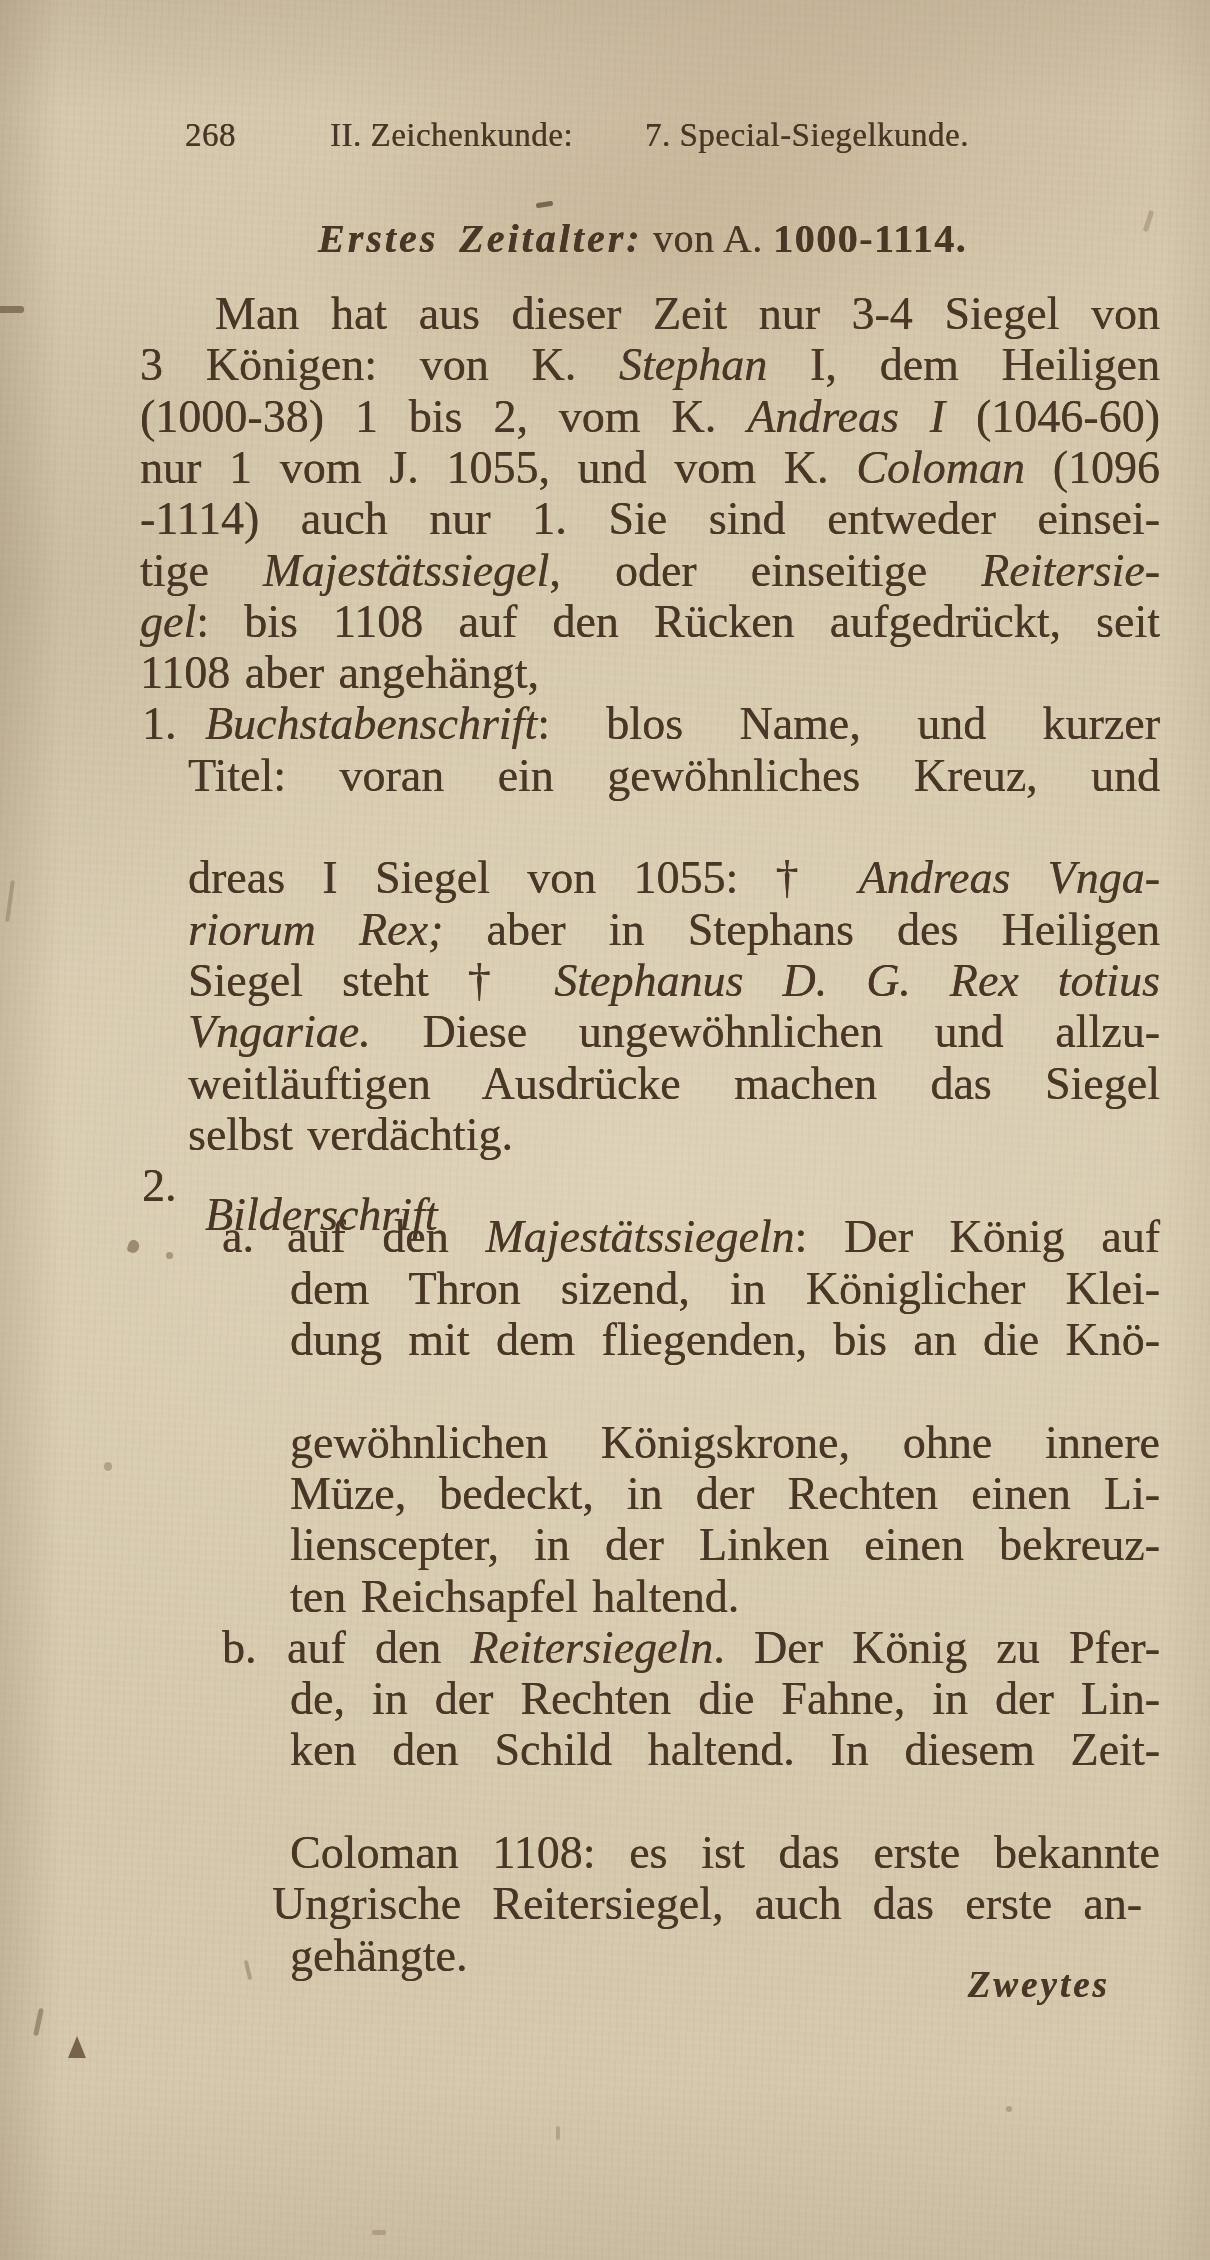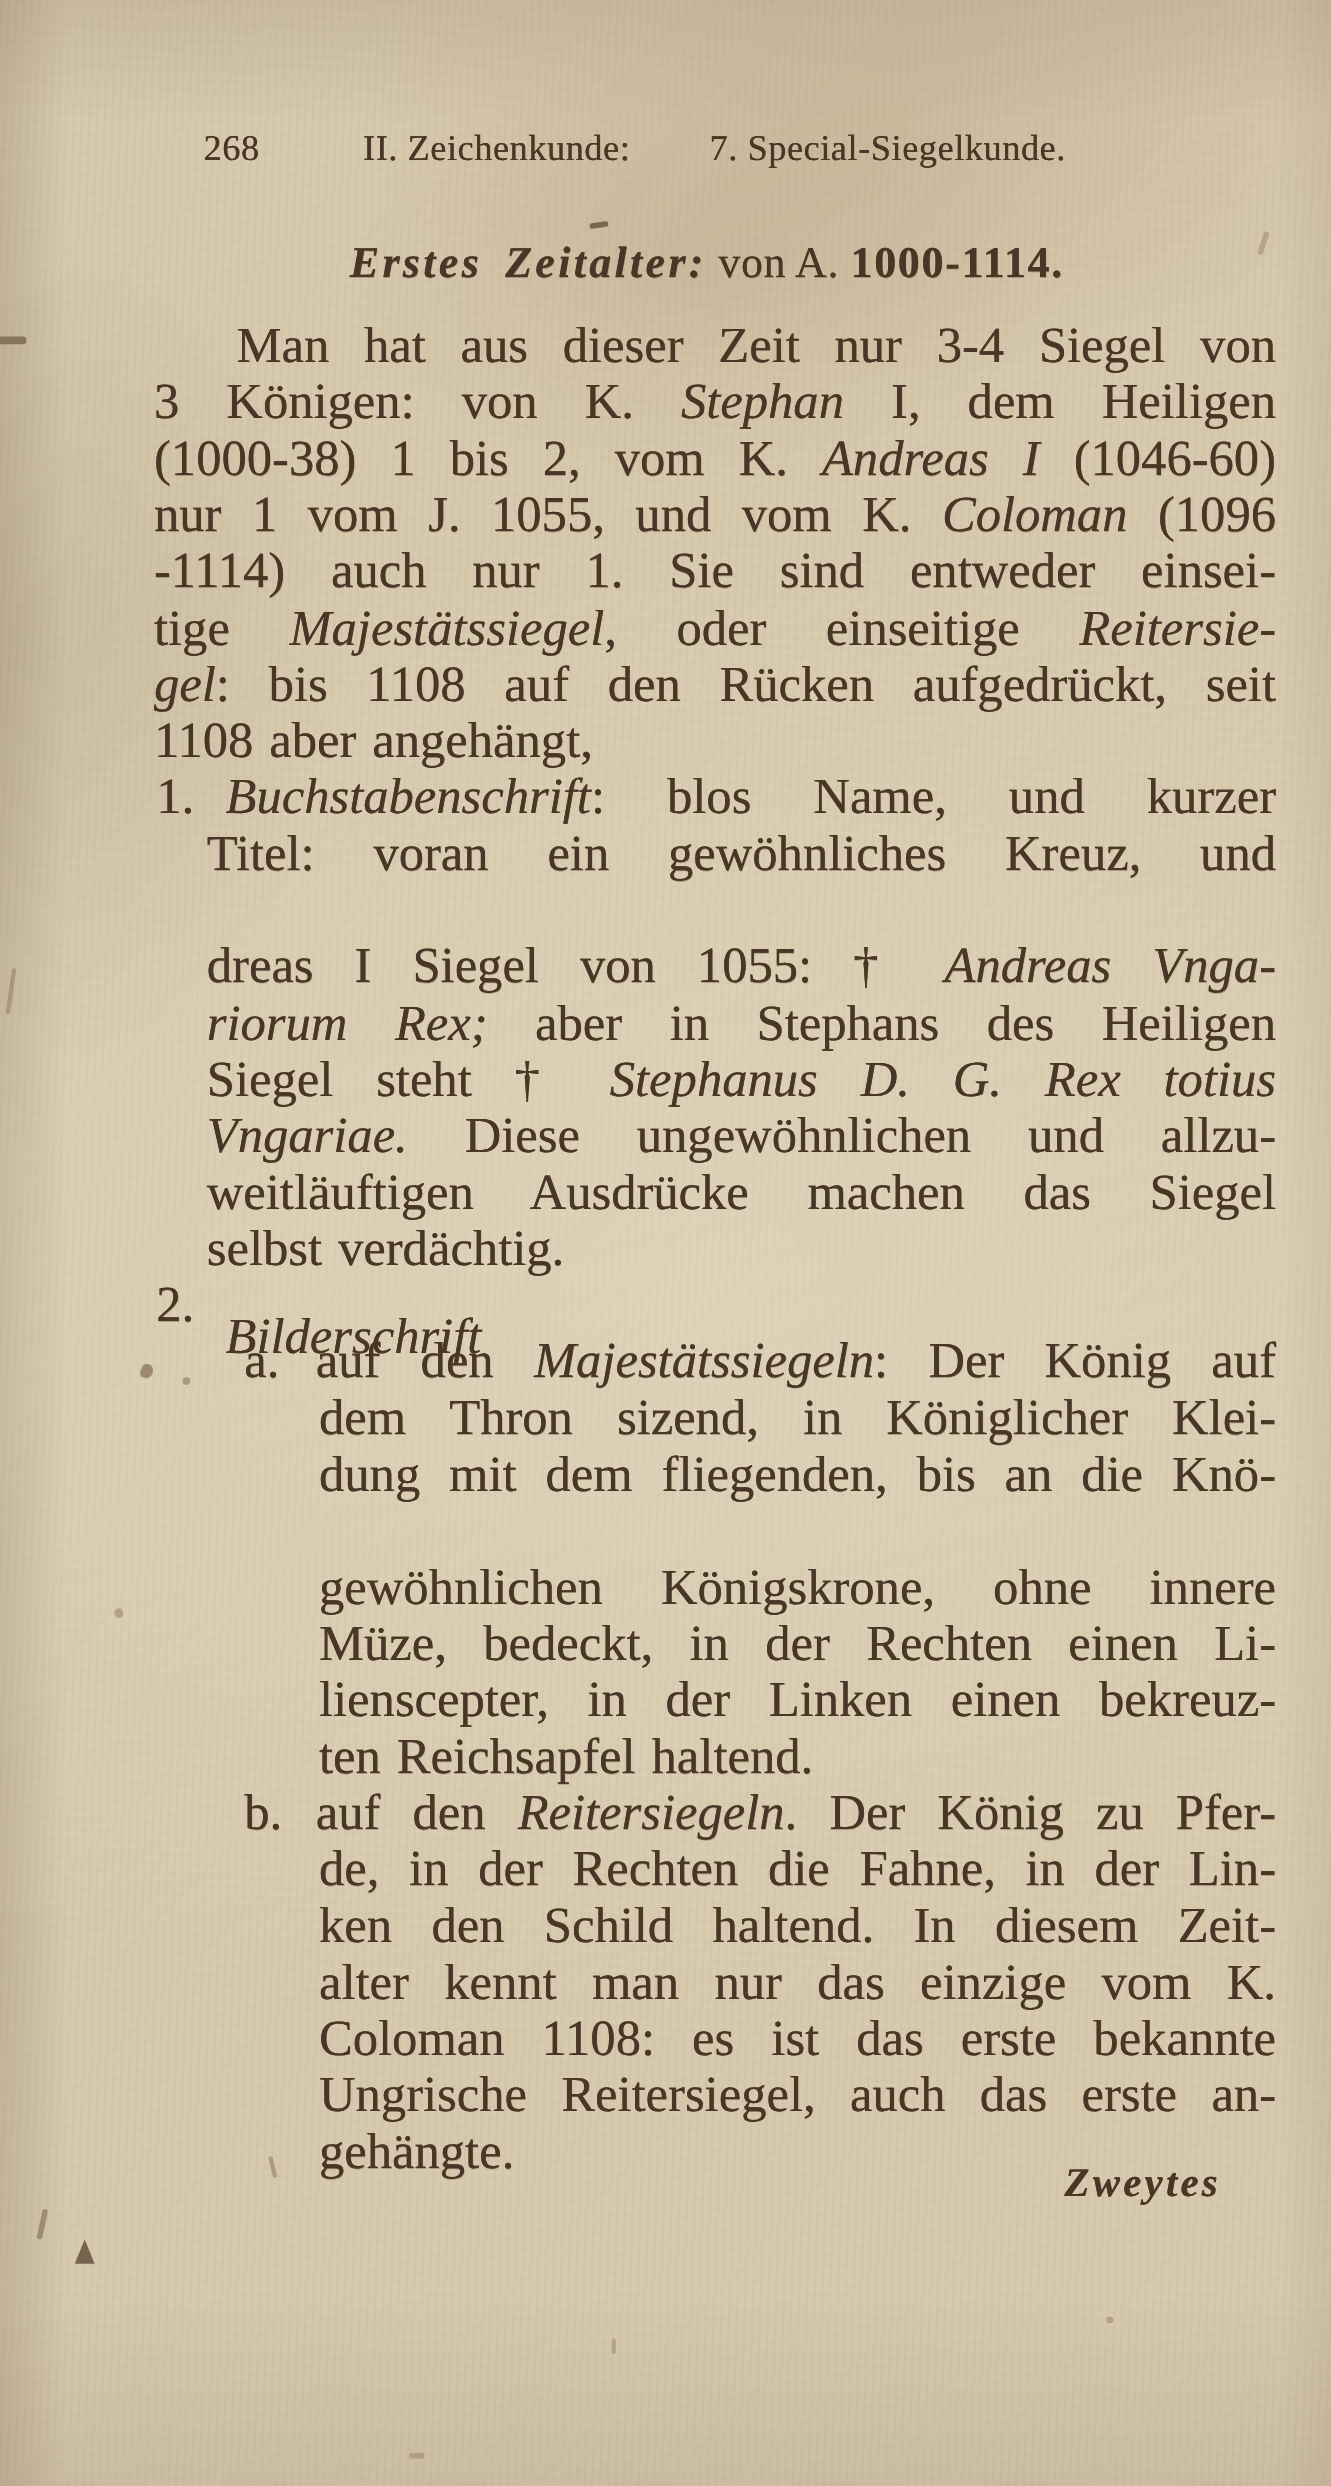--- a/index.html
+++ b/index.html
@@ -154,28 +154,25 @@
       <div class="line j" style="top: 1621.8px;">
         <span class="mk" style="left: 222px;">b.</span>
         <div class="tx" style="left: 287px; width: 873px;"><span>auf den </span><span class="it">Reitersiegeln</span><span>. Der König zu Pfer-</span></div>
       </div>
       <div class="line j" style="top: 1673.1px;">
         <div class="tx" style="left: 290px; width: 870px;"><span>de, in der Rechten die Fahne, in der Lin-</span></div>
       </div>
       <div class="line j" style="top: 1724.4px;">
         <div class="tx" style="left: 290px; width: 870px;"><span>ken den Schild haltend. In diesem Zeit-</span></div>
       </div>
-      <div class="line j" style="top: 1775.7px;">
-        <div class="tx" style="left: 290px; width: 870px;"><span>alter kennt man nur das einzige vom K.</span></div>
-      </div>
       <div class="line j" style="top: 1827px;">
         <div class="tx" style="left: 290px; width: 870px;"><span>Coloman 1108: es ist das erste bekannte</span></div>
       </div>
       <div class="line j" style="top: 1878.3px;">
-        <div class="tx" style="left: 290px; width: 870px;"><span>Ungrische Reitersiegel, auch das erste an-</span></div>
+        <div class="tx" style="left: 272px; width: 870px;"><span>Ungrische Reitersiegel, auch das erste an-</span></div>
       </div>
       <div class="line" style="top: 1929.6px;">
         <div class="tx" style="left: 290px; width: 870px;"><span>gehängte.</span></div>
       </div>
     </div>
 
   <div class="catchword ink">Zweytes</div>
 
   <div class="speck sp-tri"></div>
   <div class="speck sp-slash1"></div>

